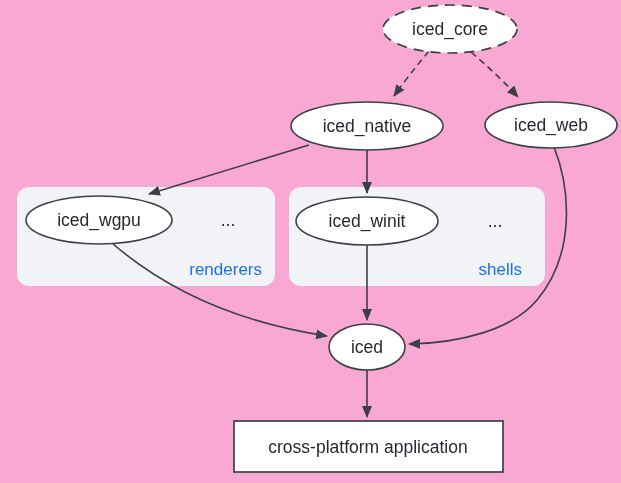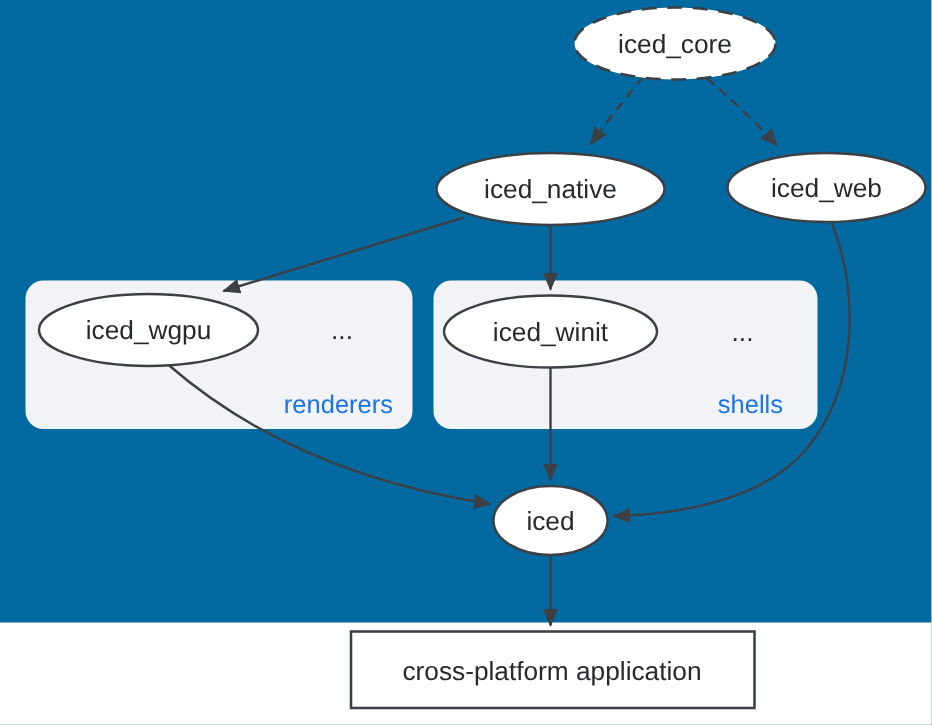--- a/index.html
+++ b/index.html
@@ -7,22 +7,22 @@
     padding: 0;
     background: #ffffff;
     width: 621px;
     height: 483px;
     overflow: hidden;
     font-family: "Liberation Sans", sans-serif;
   }
   .stage {
     position: relative;
     width: 621px;
-    height: 415px;
-    background: #0369a1;
+    height: 483px;
+    background: #f9a8d4;
   }
   svg { display: block; }
   .panel {
     fill: #f1f3f6;
     stroke: none;
   }
   .node-ellipse {
     fill: #ffffff;
     stroke: #3c4045;
     stroke-width: 1.6;

